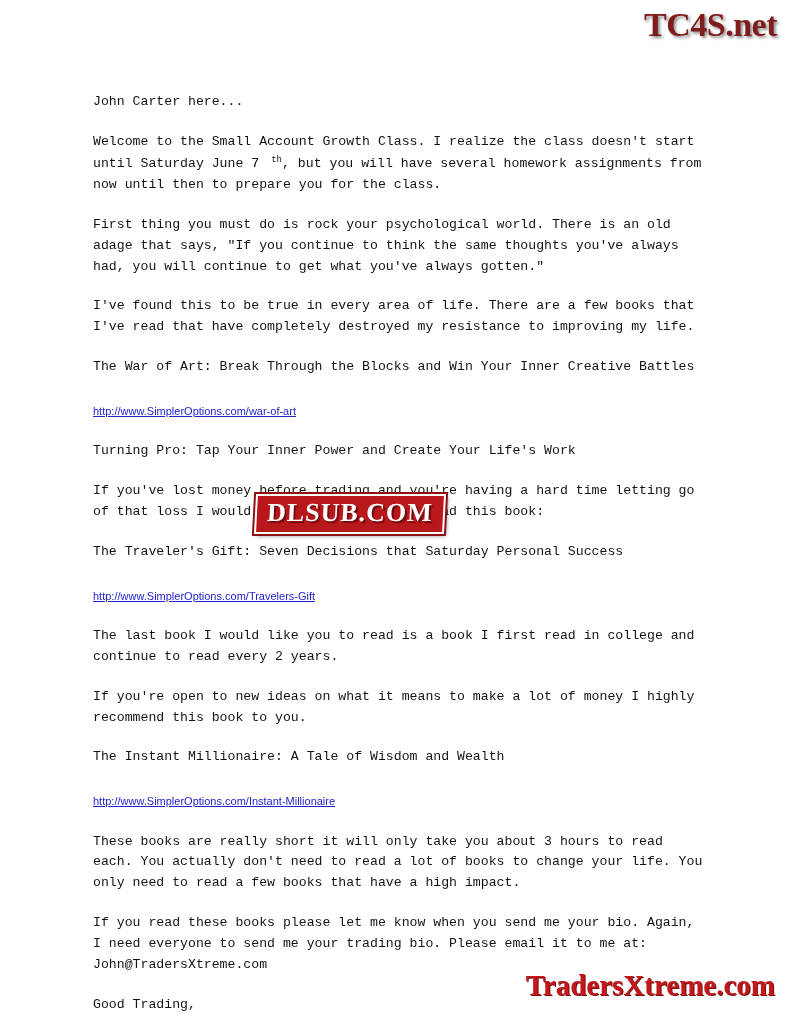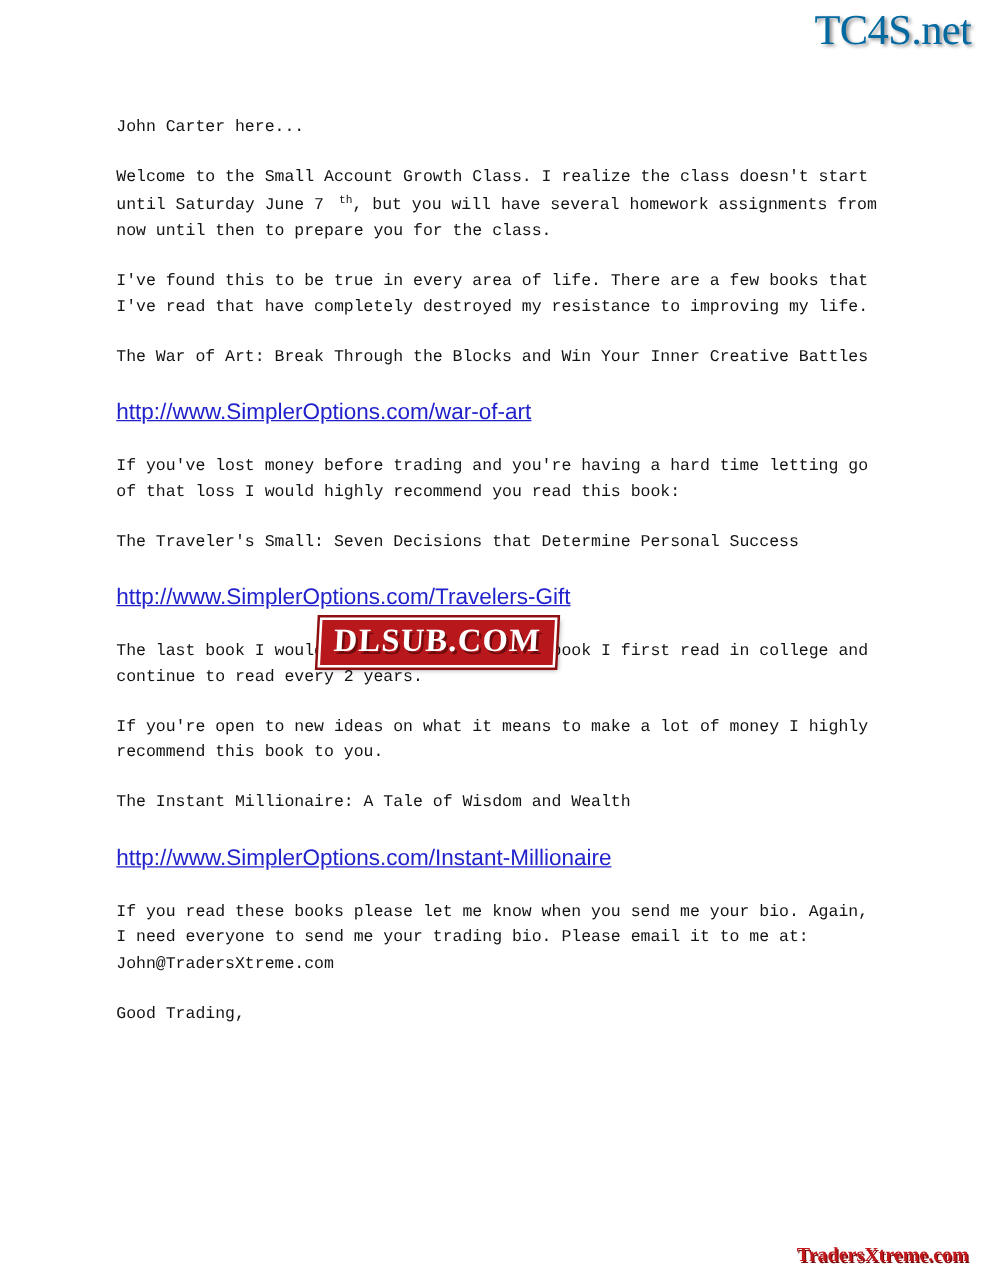--- a/index.html
+++ b/index.html
@@ -18,34 +18,34 @@
     width: 791px;
     height: 1024px;
     background: #ffffff;
   }
   
   .wm-top {
     position: absolute;
     top: 6px;
     right: 14px;
     font-family: "Liberation Serif", serif;
-    font-weight: normal;
+    font-weight: bold;
     font-size: 34px;
     letter-spacing: -0.5px;
-    color: #0369a1;
+    color: #7f1d1d;
     text-shadow: 2px 2px 3px rgba(0,0,0,0.45), -1px -1px 0 rgba(255,255,255,0.35);
   }
   
   .wm-bottom {
     position: absolute;
-    bottom: 10px;
+    bottom: 22px;
     right: 16px;
     font-family: "Liberation Serif", serif;
     font-weight: bold;
-    font-size: 16px;
+    font-size: 29px;
     color: #c2181c;
     text-shadow: 1px 1px 0 #7a0a0c, -1px -1px 0 rgba(255,255,255,0.5);
     letter-spacing: 0px;
   }
   
   .wm-stamp {
     position: absolute;
     left: 255px;
     top: 494px;
     padding: 2px 10px 4px 10px;
@@ -69,61 +69,64 @@
   p.para {
     margin: 0 0 19px 0;
     font-size: 13.2px;
     line-height: 1.58;
     color: #131313;
     font-family: Liberation Mono, monospace;
   }
   a.link {
     color: #2222cc;
     text-decoration: underline;
-    font-size: 18px;
+    font-size: 11px;
   }
   .linkrow { margin: 0 0 19px 0; line-height: 1.58; }
   sup { font-size: 9px; vertical-align: super; margin-left: 12px; }
 </style>
 </head>
 <body>
 
 <div class="page">
 
   <div class="wm-top">TC4S.net</div>
 
   <div class="content">
 
     <p class="para">John Carter here...</p>
 
     <p class="para"><span>Welcome to the Small Account Growth Class. I realize the class doesn't start until Saturday June 7</span><sup>th</sup><span>, but you will have several homework assignments from now until then to prepare you for the class.</span></p>
 
+    <p class="para">First thing you must do is rock your psychological world. There is an old adage that says, "If you continue to think the same thoughts you've always had, you will continue to get what you've always gotten."</p>
 
     <p class="para">I've found this to be true in every area of life. There are a few books that I've read that have completely destroyed my resistance to improving my life.</p>
 
     <p class="para">The War of Art: Break Through the Blocks and Win Your Inner Creative Battles</p>
 
     <p class="linkrow"><a class="link" href="#">http://www.SimplerOptions.com/war-of-art</a></p>
 
+    <p class="para">Turning Pro: Tap Your Inner Power and Create Your Life's Work</p>
 
 
     <p class="para">If you've lost money before trading and you're having a hard time letting go of that loss I would highly recommend you read this book:</p>
 
-    <p class="para">The Traveler's Small: Seven Decisions that Determine Personal Success</p>
+    <p class="para">The Traveler's Gift: Seven Decisions that Saturday Personal Success</p>
 
     <p class="linkrow"><a class="link" href="#">http://www.SimplerOptions.com/Travelers-Gift</a></p>
 
     <p class="para">The last book I would like you to read is a book I first read in college and continue to read every 2 years.</p>
 
     <p class="para">If you're open to new ideas on what it means to make a lot of money I highly recommend this book to you.</p>
 
     <p class="para">The Instant Millionaire: A Tale of Wisdom and Wealth</p>
 
     <p class="linkrow"><a class="link" href="#">http://www.SimplerOptions.com/Instant-Millionaire</a></p>
 
+    <p class="para">These books are really short it will only take you about 3 hours to read each. You actually don't need to read a lot of books to change your life. You only need to read a few books that have a high impact.</p>
 
 
     <p class="para">If you read these books please let me know when you send me your bio. Again, I need everyone to send me your trading bio. Please email it to me at: John@TradersXtreme.com</p>
 
     <p class="para">Good Trading,</p>
 
   </div>
 
   <div class="wm-stamp">DLSUB.COM</div>
 

